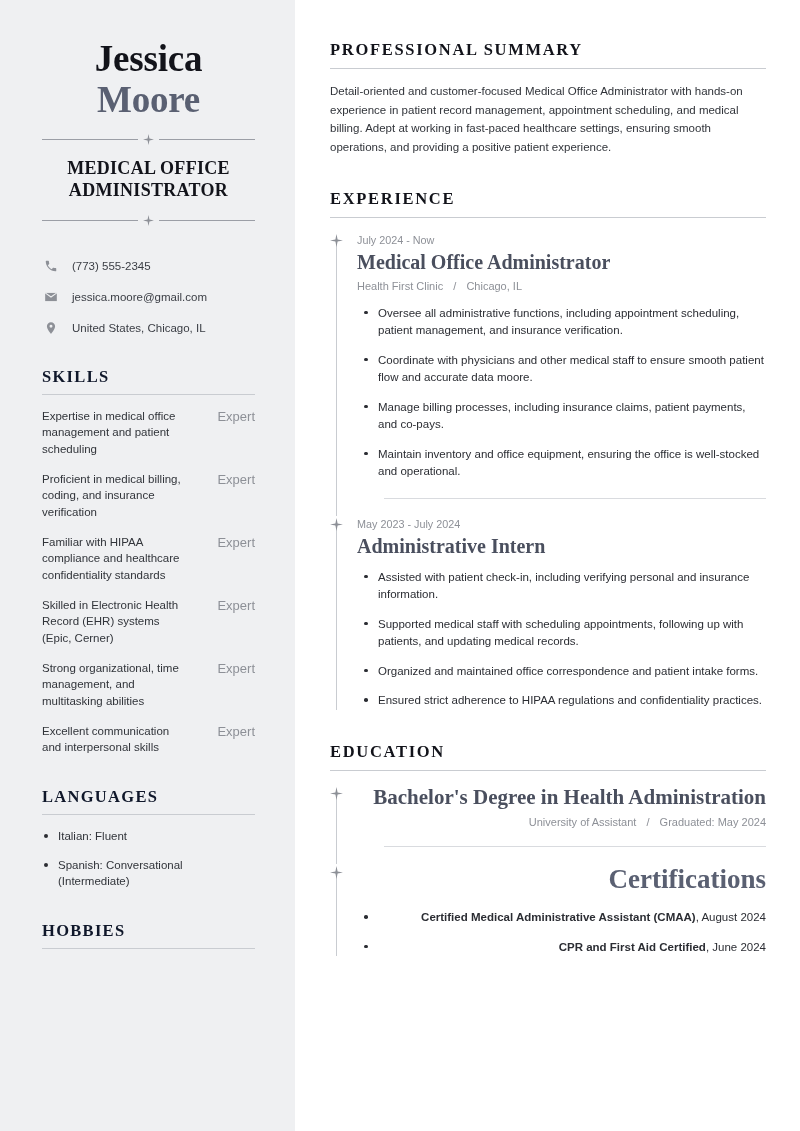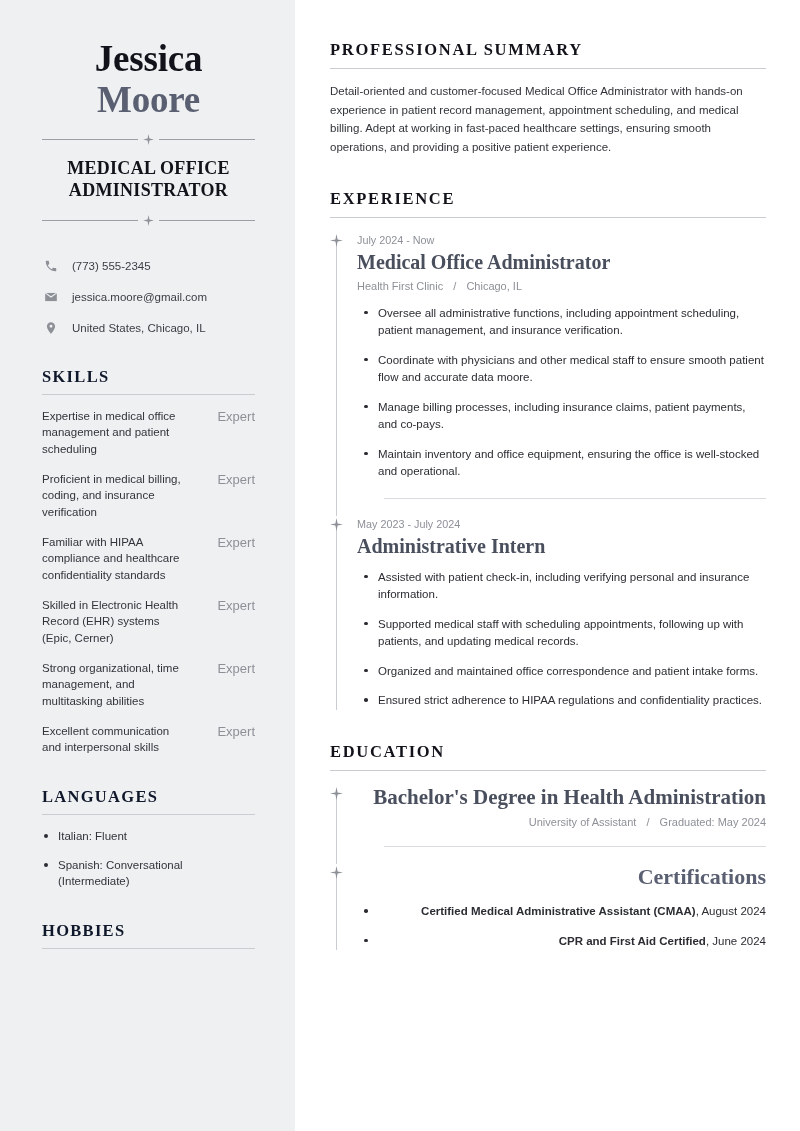--- a/index.html
+++ b/index.html
@@ -257,21 +257,21 @@
   .edu-title {
     font-family: "Liberation Serif", serif;
     font-weight: bold;
     font-size: 21px;
     line-height: 1.18;
     color: #4a4f5e;
   }
   .cert-title {
     font-family: "Liberation Serif", serif;
     font-weight: bold;
-    font-size: 22px;
+    font-size: 27px;
     line-height: 1.18;
     color: #5a6072;
   }
 </style>
 </head>
 <body>
 
 <div class="resume">
 
   <aside class="sidebar">

